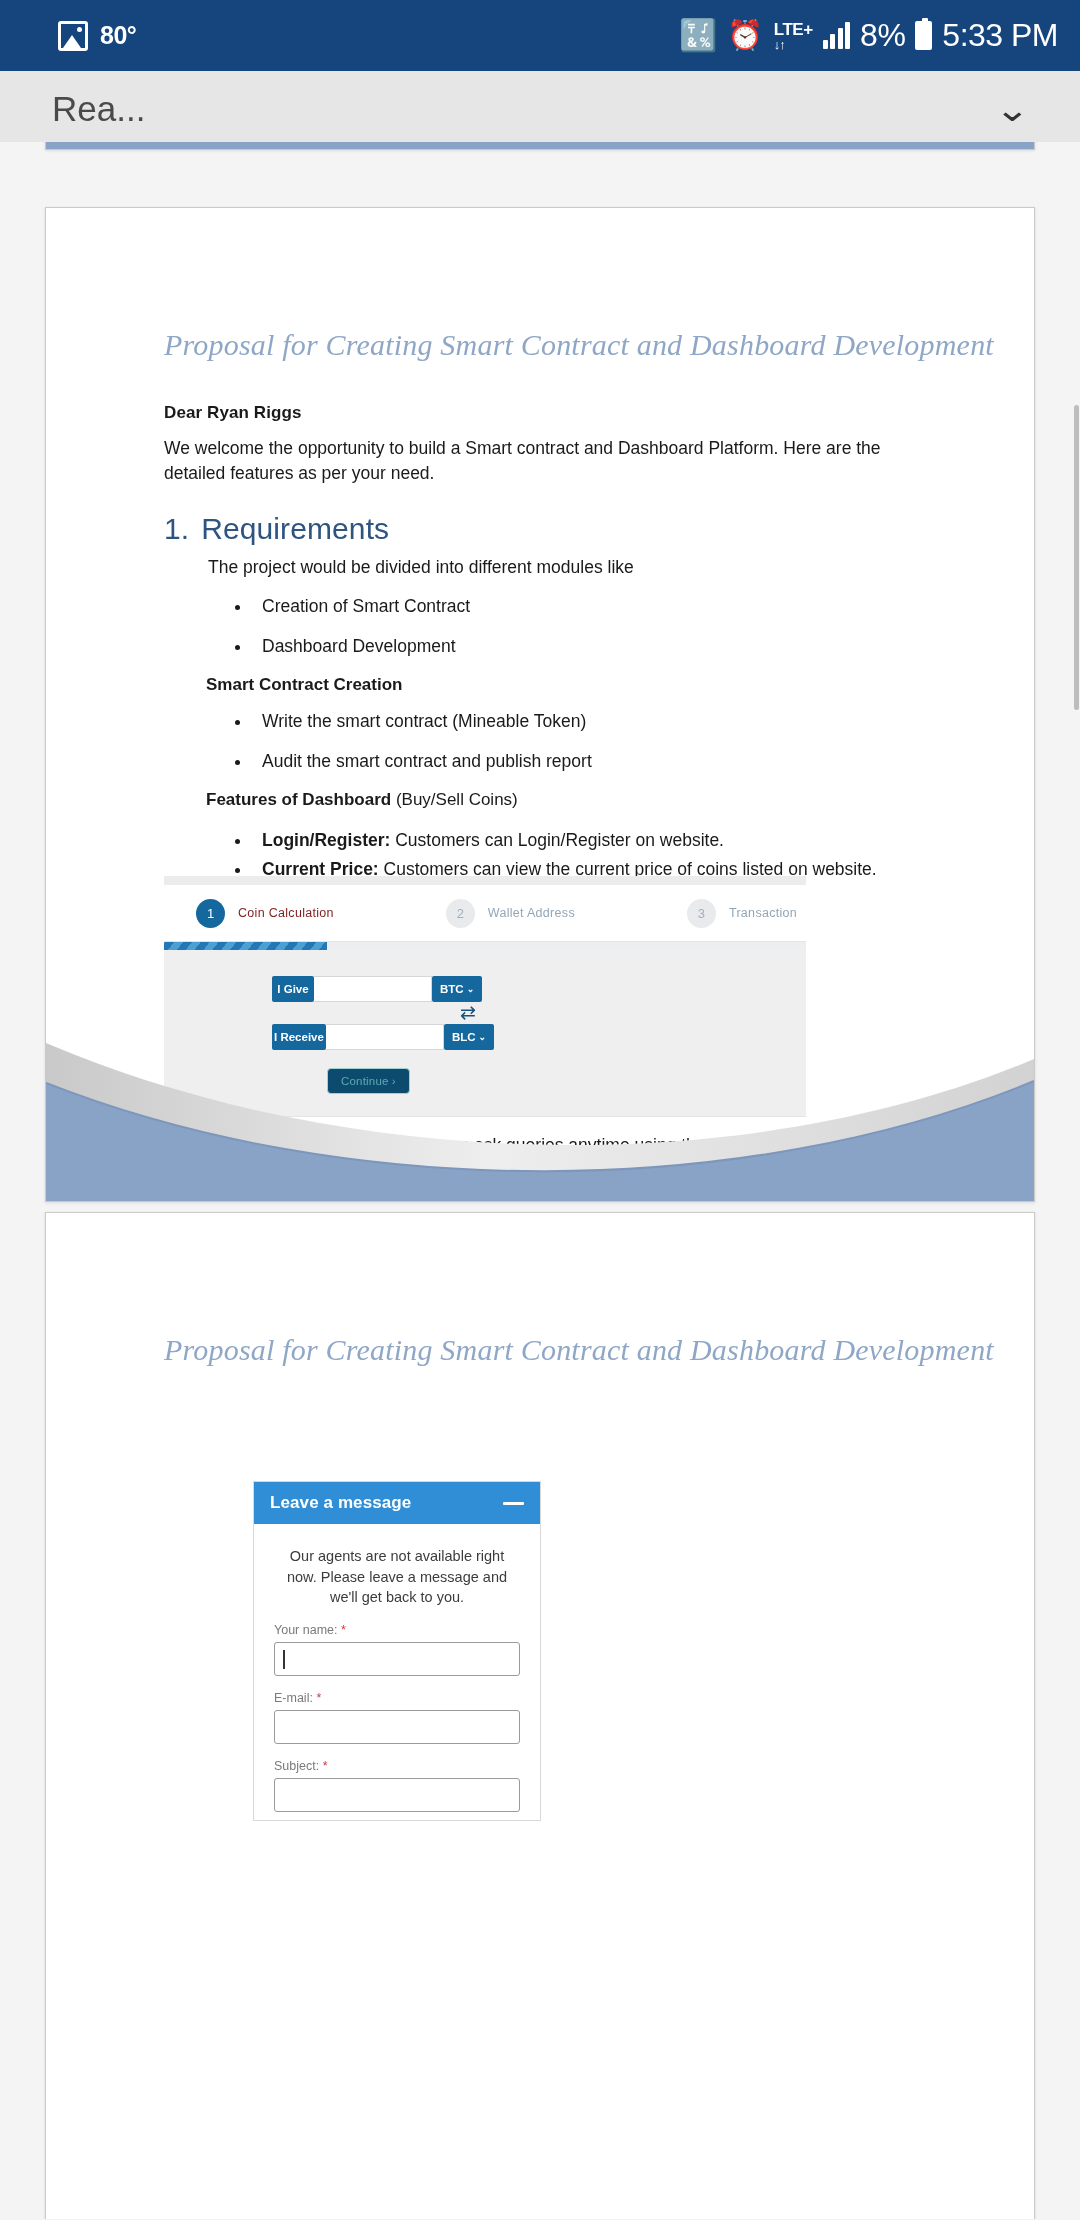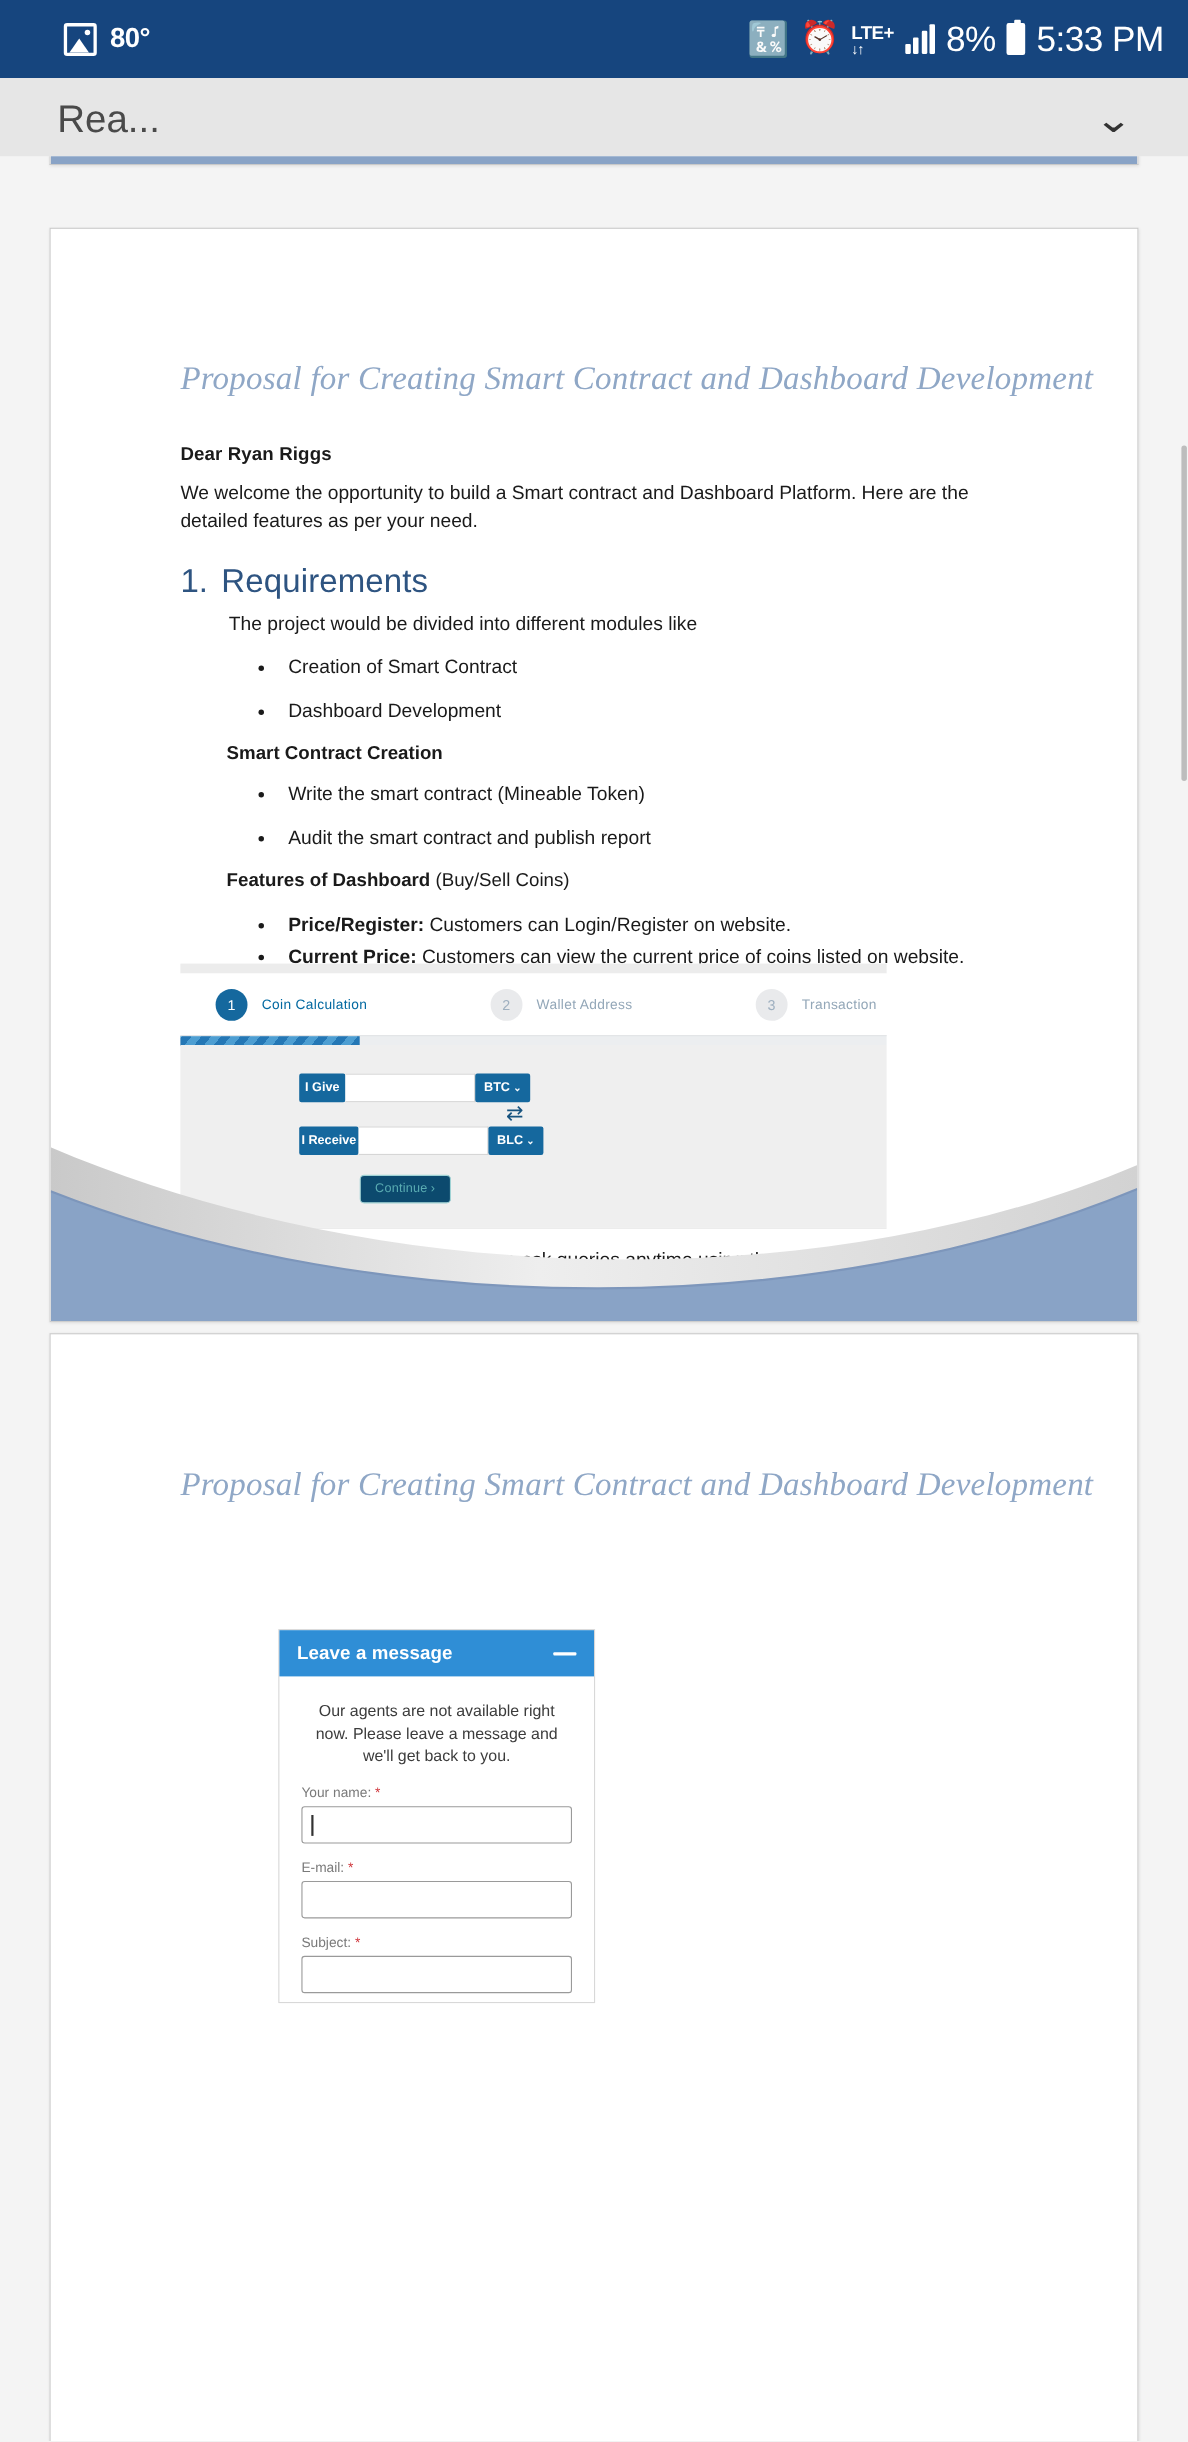--- a/index.html
+++ b/index.html
@@ -170,21 +170,21 @@
   .step { display: flex; align-items: center; gap: 13px; }
   .step + .step { margin-left: 112px; }
   .step-circle {
     width: 29px; height: 29px; border-radius: 50%;
     display: flex; align-items: center; justify-content: center;
     font-size: 13px;
   }
   .step-active .step-circle { background: #15689e; color: #ffffff; }
   .step-idle .step-circle { background: #e9eaec; color: #9fb0c0; }
   .step-label { font-size: 12.5px; letter-spacing: 0.3px; }
-  .step-active .step-label { color: #0369a1; }
+  .step-active .step-label { color: #7f1d1d; }
   .step-idle .step-label { color: #93a7b8; }
 
   .progress-track {
     height: 9px; background: #eceef0;
     border-top: 1px solid #e2e4e6;
   }
   .progress-fill {
     height: 9px; width: 163px;
     background: repeating-linear-gradient(
       -52deg, #2477b5 0 7px, #4d9ed2 7px 14px);
@@ -351,21 +351,21 @@
         <li>Write the smart contract (Mineable Token)</li>
         <li>Audit the smart contract and publish report</li>
       </ul>
 
       <div class="bold-head">
         <span>Features of Dashboard</span><span class="reg"> (Buy/Sell Coins)</span>
       </div>
 
       <ul class="b2" style="margin-top:18px;">
         <li>
-          <span class="lead-bold">Price/Register:</span><span> Customers can Login/Register on website.</span>
+          <span class="lead-bold">Login/Register:</span><span> Customers can Login/Register on website.</span>
         </li>
         <li>
           <span class="lead-bold">Current Price:</span><span> Customers can view the current price of coins listed on website.</span>
         </li>
         <li style="margin-top:16px;">
           <span class="lead-bold">Buy/Sell:</span><span> Customers can buy or sell coins using the website.</span>
         </li>
       </ul>
     </div>
 

